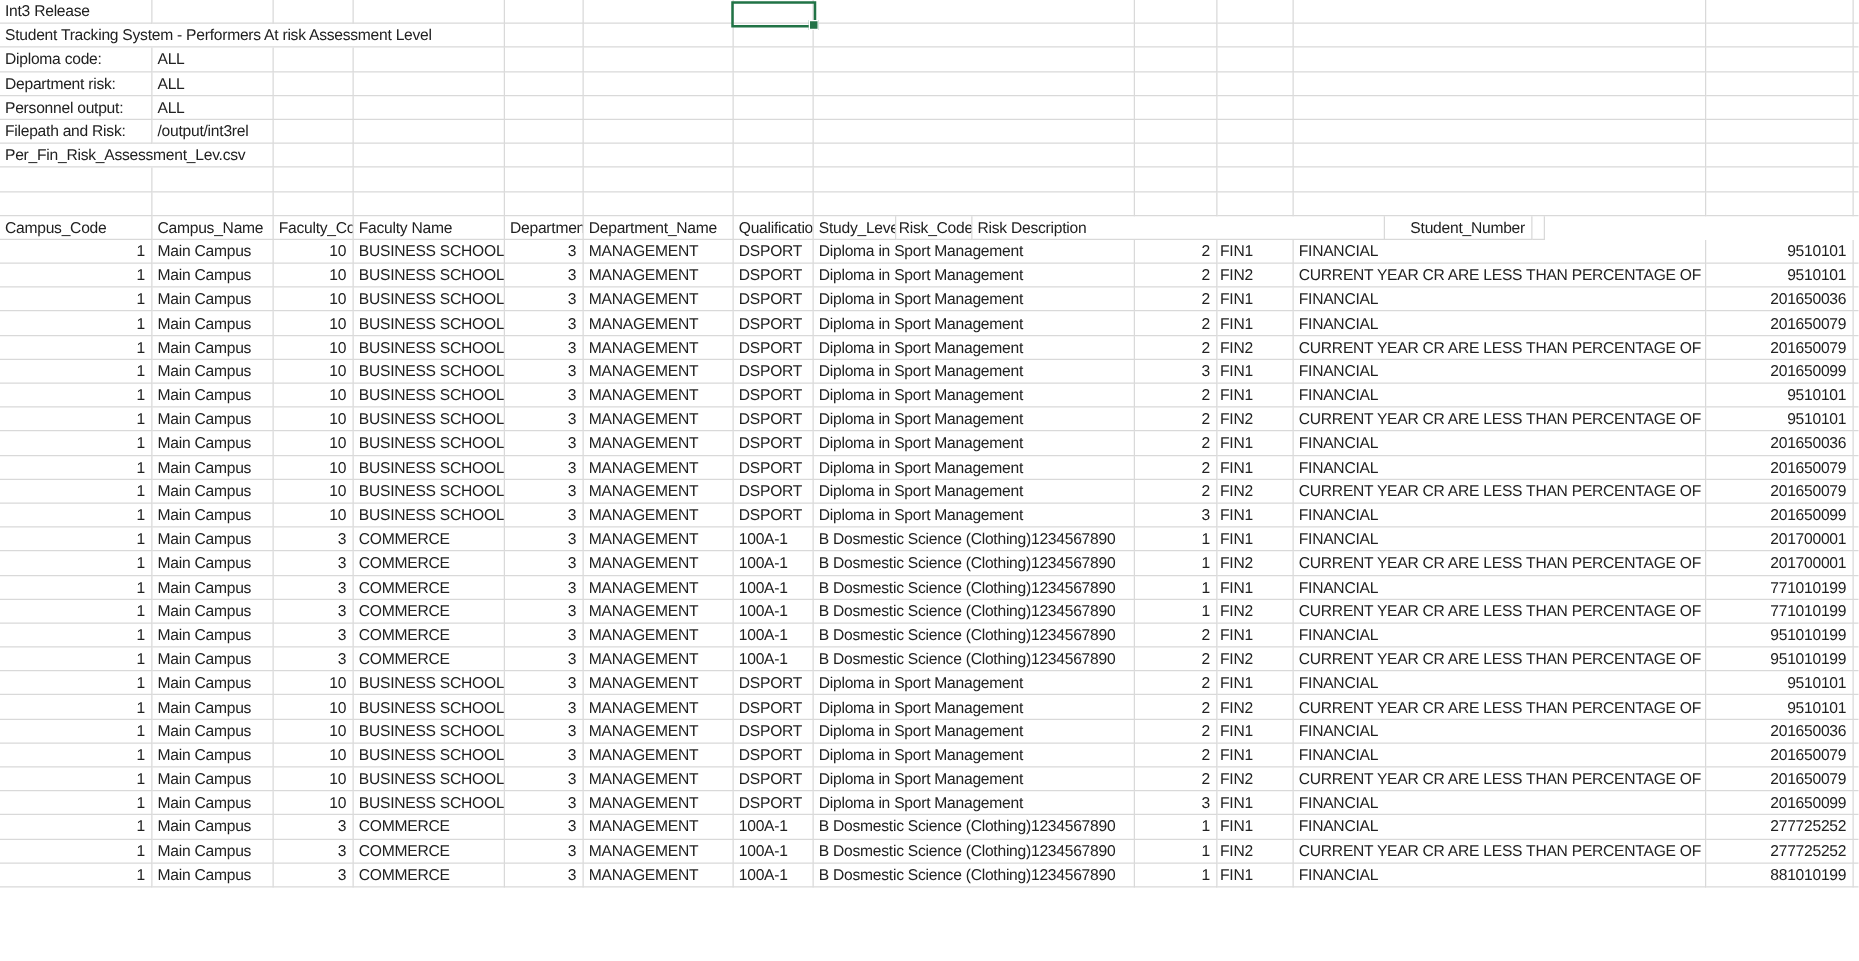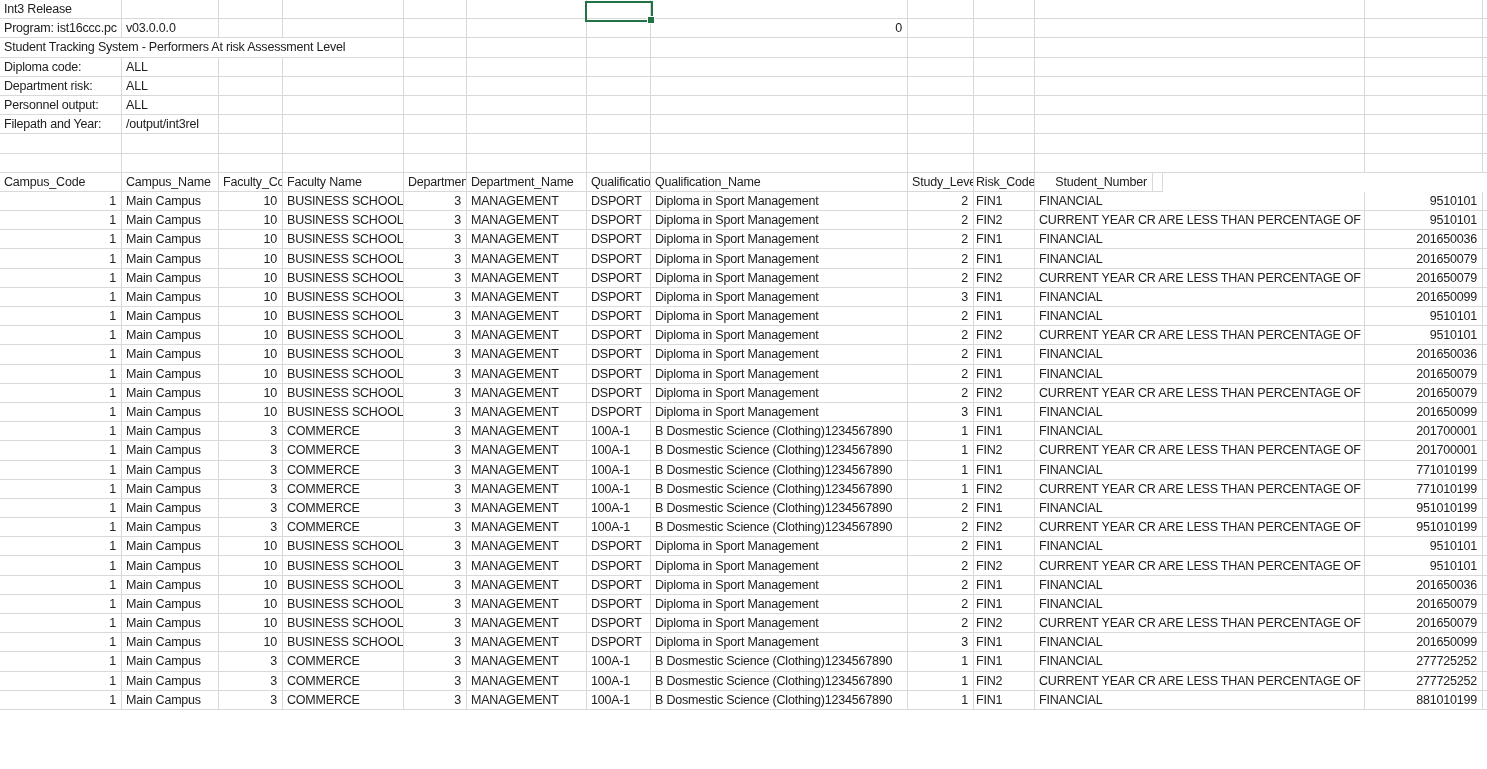--- a/index.html
+++ b/index.html
@@ -58,35 +58,20 @@
         <div class="c" style="width: 120px;"></div>
         <div class="c" style="width: 64px;"></div>
         <div class="c" style="width: 257px;"></div>
         <div class="c" style="width: 66px;"></div>
         <div class="c" style="width: 61px;"></div>
         <div class="c" style="width: 330px;"></div>
         <div class="c" style="width: 118px;"></div>
         <div class="c" style="width: 4px;"></div>
       </div>
       <div class="r">
-        <div class="c" style="width: 122px;">Program: ist16ccc.pc</div>
-        <div class="c" style="width: 97px;">v03.0.0.0</div>
-        <div class="c" style="width: 64px;"></div>
-        <div class="c" style="width: 121px;"></div>
-        <div class="c" style="width: 63px;"></div>
-        <div class="c" style="width: 120px;"></div>
-        <div class="c" style="width: 64px;"></div>
-        <div class="c ar" style="width: 257px;">0</div>
-        <div class="c" style="width: 66px;"></div>
-        <div class="c" style="width: 61px;"></div>
-        <div class="c" style="width: 330px;"></div>
-        <div class="c" style="width: 118px;"></div>
-        <div class="c" style="width: 4px;"></div>
-      </div>
-      <div class="r">
         <div class="c" style="width: 404px;">Student Tracking System - Performers At risk Assessment Level</div>
         <div class="c" style="width: 63px;"></div>
         <div class="c" style="width: 120px;"></div>
         <div class="c" style="width: 64px;"></div>
         <div class="c" style="width: 257px;"></div>
         <div class="c" style="width: 66px;"></div>
         <div class="c" style="width: 61px;"></div>
         <div class="c" style="width: 330px;"></div>
         <div class="c" style="width: 118px;"></div>
         <div class="c" style="width: 4px;"></div>
@@ -130,22 +115,36 @@
         <div class="c" style="width: 120px;"></div>
         <div class="c" style="width: 64px;"></div>
         <div class="c" style="width: 257px;"></div>
         <div class="c" style="width: 66px;"></div>
         <div class="c" style="width: 61px;"></div>
         <div class="c" style="width: 330px;"></div>
         <div class="c" style="width: 118px;"></div>
         <div class="c" style="width: 4px;"></div>
       </div>
       <div class="r">
-        <div class="c" style="width: 122px;">Filepath and Year:</div>
+        <div class="c" style="width: 122px;">Filepath and Risk:</div>
         <div class="c" style="width: 97px;">/output/int3rel</div>
+        <div class="c" style="width: 64px;"></div>
+        <div class="c" style="width: 121px;"></div>
+        <div class="c" style="width: 63px;"></div>
+        <div class="c" style="width: 120px;"></div>
+        <div class="c" style="width: 64px;"></div>
+        <div class="c" style="width: 257px;"></div>
+        <div class="c" style="width: 66px;"></div>
+        <div class="c" style="width: 61px;"></div>
+        <div class="c" style="width: 330px;"></div>
+        <div class="c" style="width: 118px;"></div>
+        <div class="c" style="width: 4px;"></div>
+      </div>
+      <div class="r">
+        <div class="c" style="width: 219px;">Per_Fin_Risk_Assessment_Lev.csv</div>
         <div class="c" style="width: 64px;"></div>
         <div class="c" style="width: 121px;"></div>
         <div class="c" style="width: 63px;"></div>
         <div class="c" style="width: 120px;"></div>
         <div class="c" style="width: 64px;"></div>
         <div class="c" style="width: 257px;"></div>
         <div class="c" style="width: 66px;"></div>
         <div class="c" style="width: 61px;"></div>
         <div class="c" style="width: 330px;"></div>
         <div class="c" style="width: 118px;"></div>
@@ -182,23 +181,23 @@
         <div class="c" style="width: 4px;"></div>
       </div>
       <div class="r">
         <div class="c" style="width: 122px;">Campus_Code</div>
         <div class="c" style="width: 97px;">Campus_Name</div>
         <div class="c" style="width: 64px;">Faculty_Code</div>
         <div class="c" style="width: 121px;">Faculty Name</div>
         <div class="c" style="width: 63px;">Department_Code</div>
         <div class="c" style="width: 120px;">Department_Name</div>
         <div class="c" style="width: 64px;">Qualification_Code</div>
-        <div class="c" style="width: 257px;">Qualification_Name</div>
         <div class="c" style="width: 66px;">Study_Level</div>
         <div class="c tight" style="width: 61px;">Risk_Code</div>
+        <div class="c" style="width: 330px;">Risk Description</div>
         <div class="c ar" style="width: 118px;">Student_Number</div>
         <div class="c" style="width: 4px;"></div>
       </div>
       <div class="r">
         <div class="c ar" style="width: 122px;">1</div>
         <div class="c" style="width: 97px;">Main Campus</div>
         <div class="c ar" style="width: 64px;">10</div>
         <div class="c" style="width: 121px;">BUSINESS SCHOOL</div>
         <div class="c ar" style="width: 63px;">3</div>
         <div class="c" style="width: 120px;">MANAGEMENT</div>

